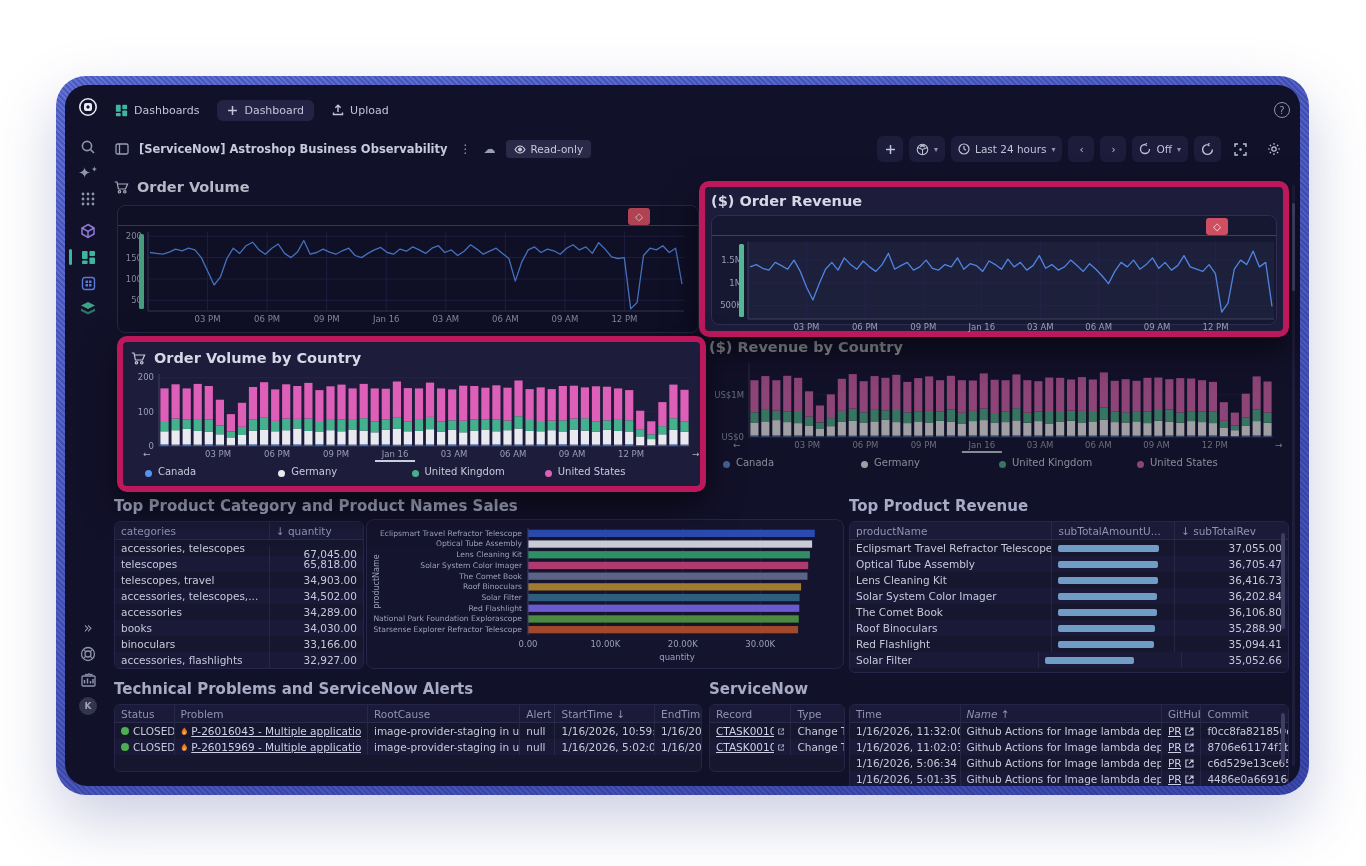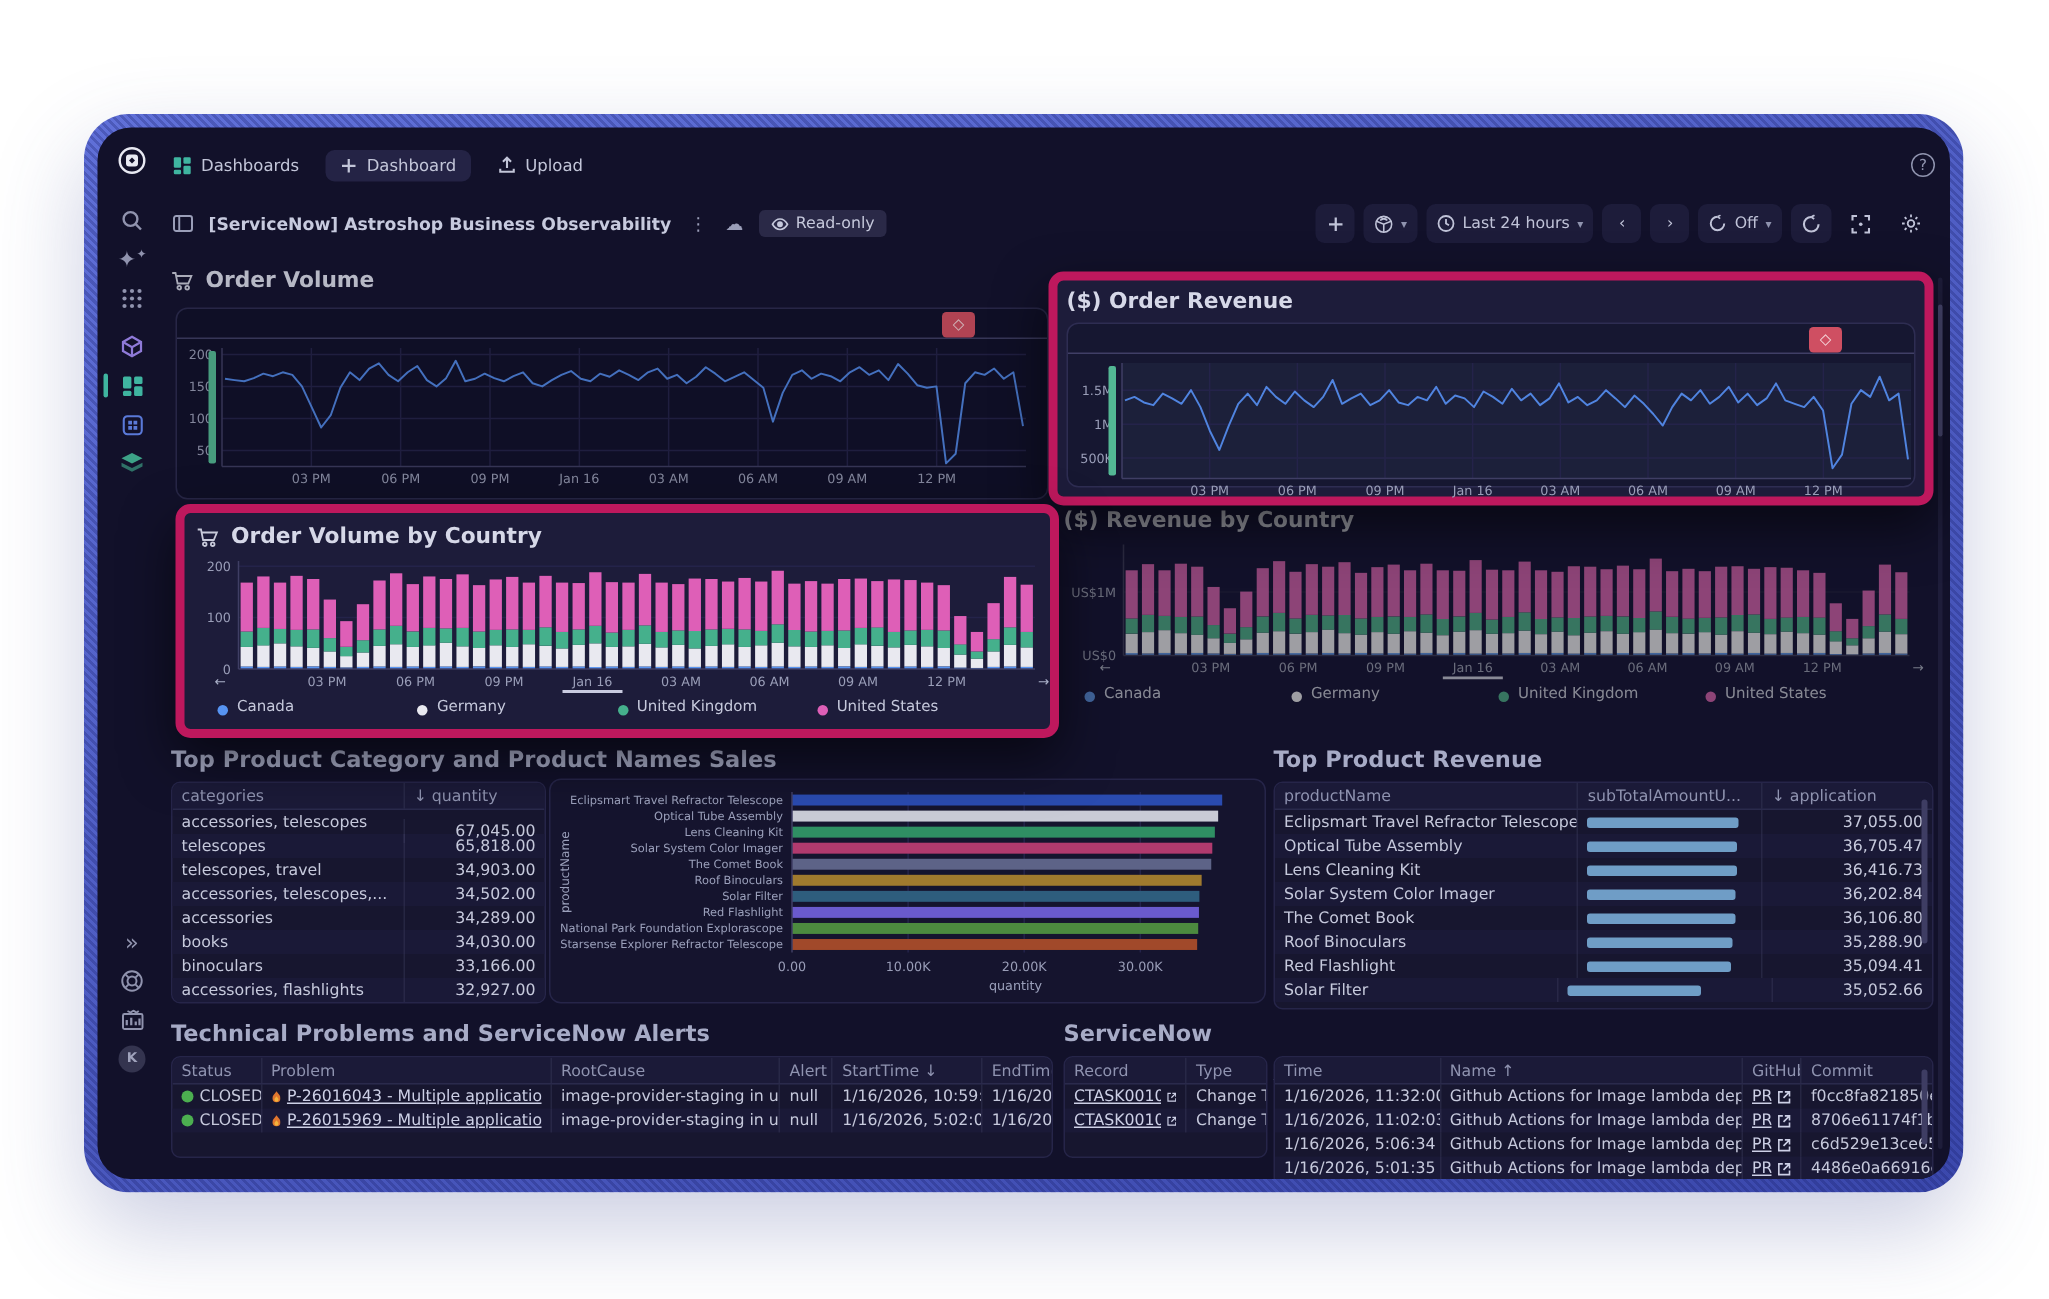--- a/index.html
+++ b/index.html
@@ -917,21 +917,21 @@
           <line x1="158" y1="5" x2="158" y2="112" stroke="#3f3e64"></line>
           <text x="307" y="137" text-anchor="middle" font-size="8.5" fill="#9ba0bb">quantity</text>
           <text x="9" y="58.5" font-size="8" fill="#9ba0bb" transform="rotate(-90 9 58.5)" text-anchor="middle">productName</text>
         </svg>
     </div>
 
     <div class="tbl" style="left:784px;top:436px;width:440px;height:152px">
         <div class="hd">
           <div class="cell" style="width: 46%;">productName</div>
           <div class="cell" style="width: 28%;">subTotalAmountU...</div>
-          <div class="cell" style="width: 26%;">↓ application</div>
+          <div class="cell" style="width: 26%;">↓ subTotalRev</div>
         </div>
         <div class="trow">
           <div class="cell" style="width: 46%;">
             <span>Eclipsmart Travel Refractor Telescope</span>
           </div>
           <div class="cell" style="width: 28%;">
             <div class="hbarfill" style="width:92.0%"></div>
           </div>
           <div class="cell num" style="width: 26%;">
             <span>37,055.00</span>
@@ -1107,21 +1107,21 @@
             </svg>
           </div>
           <div class="cell" style="width: 40%;">
             <span>Change Task</span>
           </div>
         </div>
       </div>
     <div class="tbl" style="left:784px;top:619px;width:440px;height:96px">
         <div class="hd">
           <div class="cell" style="width: 25%;">Time</div>
-          <div class="cell" style="width: 46%;">Name ↑</div>
+          <div class="cell" style="width: 46%; font-style: italic;">Name ↑</div>
           <div class="cell" style="width: 9%;">GitHub</div>
           <div class="cell" style="width: 20%;">Commit</div>
         </div>
         <div class="trow">
           <div class="cell" style="width: 25%;">
             <span>1/16/2026, 11:32:00 AM</span>
           </div>
           <div class="cell" style="width: 46%;">
             <span>Github Actions for Image lambda deployment</span>
           </div>

